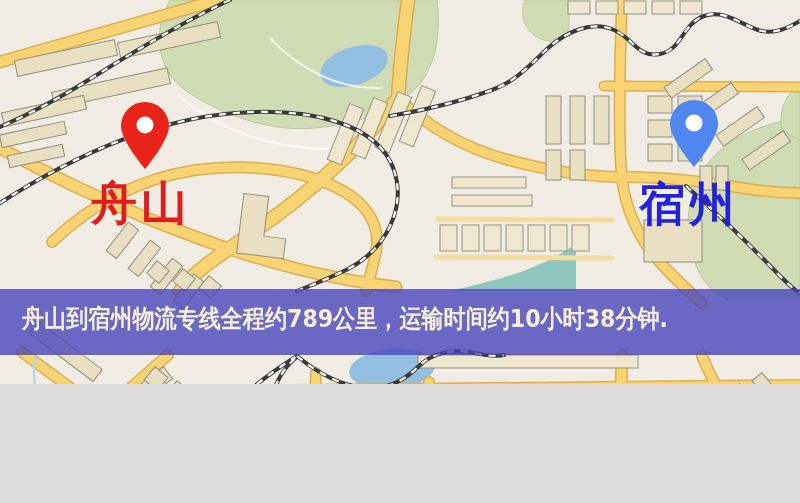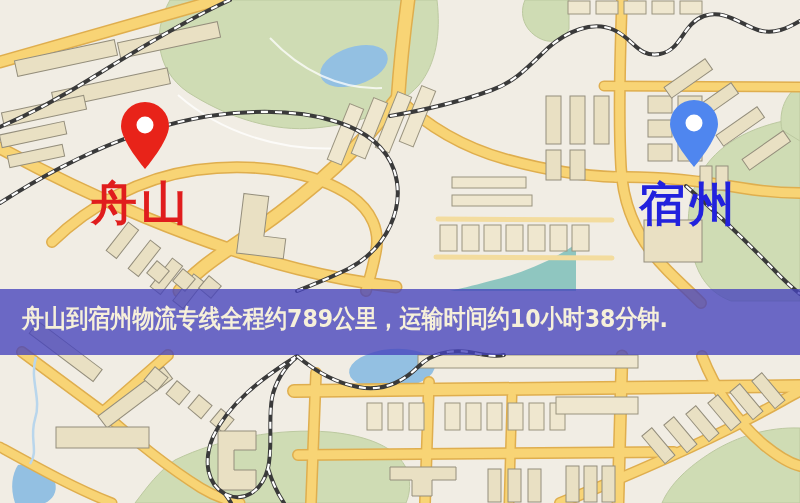--- a/index.html
+++ b/index.html
@@ -1,16 +1,16 @@
 <!DOCTYPE html>
 <html><head>
 <meta charset="utf-8">
 <style>
   html,body{margin:0;padding:0;background:#ddd;}
-  #app{position:relative;width:800px;height:503px;overflow:hidden;
+  #app{position:relative;width:800px;height:384px;overflow:hidden;
        font-family:"DejaVu Sans","Liberation Sans",sans-serif;}
   #map-svg{display:block;width:800px;height:503px;}
   .bldg{fill:#e9e0c3;stroke:#948e7c;stroke-width:1;}
   .bldg-lt{fill:#efe7cf;stroke:#9a947f;stroke-width:1;}
   .road-case{fill:none;stroke:#dfae4e;stroke-linecap:round;stroke-linejoin:round;}
   .road-core{fill:none;stroke:#f8d475;stroke-linecap:round;stroke-linejoin:round;}
   .road-minor{fill:none;stroke:#f3dc9e;stroke-linecap:round;}
   .rail-base{fill:none;stroke:#3a3a3a;stroke-width:4;stroke-linecap:round;}
   .rail-dash{fill:none;stroke:#ffffff;stroke-width:2.2;stroke-dasharray:7 7;}
   .park{fill:#cfdcb4;stroke:#bcc9a0;stroke-width:1;}

